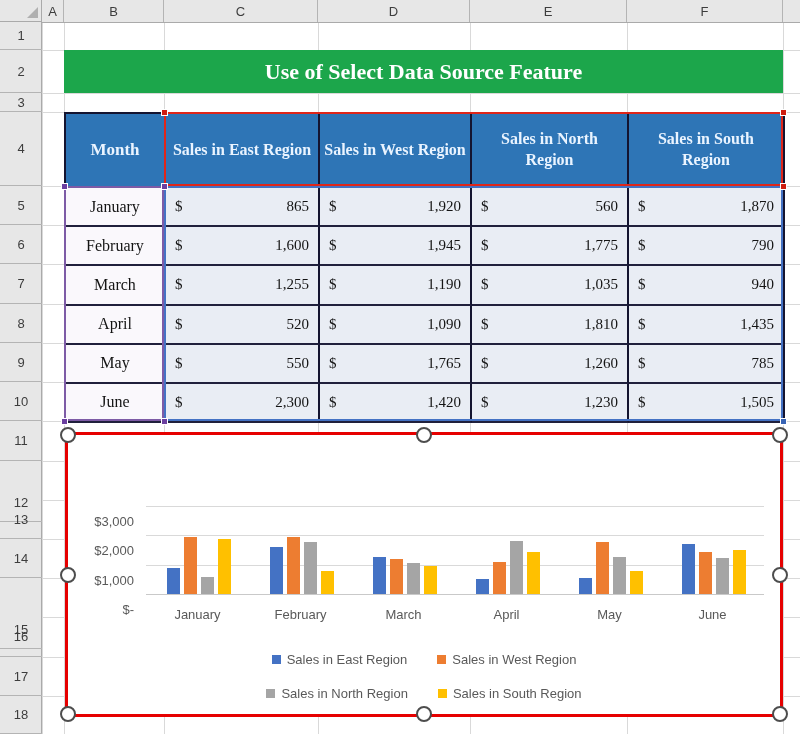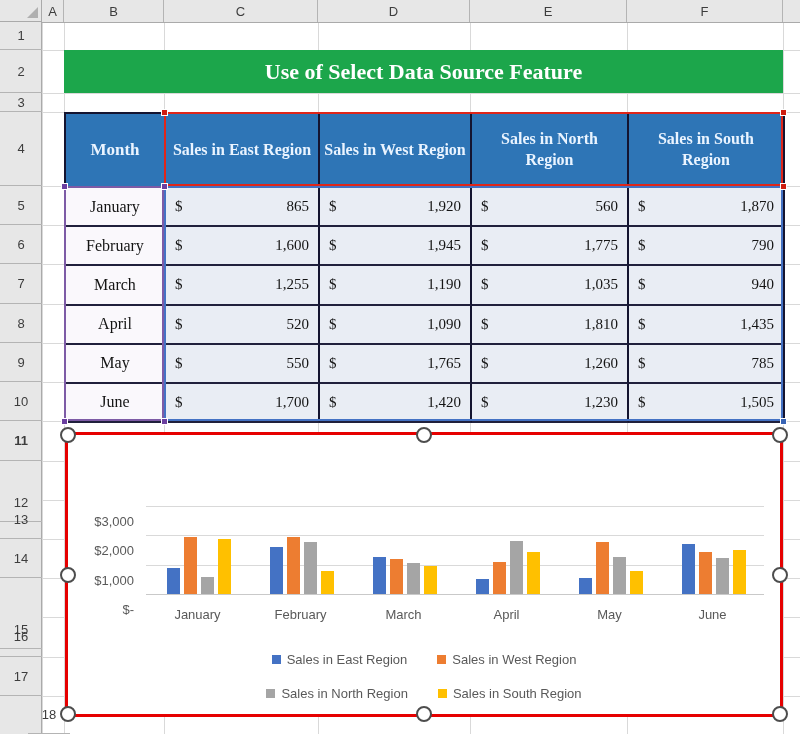--- a/index.html
+++ b/index.html
@@ -112,28 +112,28 @@
       <div class="rowhdr" style="top: 0px; height: 28px;">1</div>
       <div class="rowhdr" style="top: 28px; height: 43px;">2</div>
       <div class="rowhdr" style="top: 71px; height: 19px;">3</div>
       <div class="rowhdr" style="top: 90px; height: 74px;">4</div>
       <div class="rowhdr" style="top: 164px; height: 39px;">5</div>
       <div class="rowhdr" style="top: 203px; height: 39px;">6</div>
       <div class="rowhdr" style="top: 242px; height: 40px;">7</div>
       <div class="rowhdr" style="top: 282px; height: 39px;">8</div>
       <div class="rowhdr" style="top: 321px; height: 39px;">9</div>
       <div class="rowhdr" style="top: 360px; height: 39px;">10</div>
-      <div class="rowhdr" style="top: 399px; height: 40px; font-weight: bold;">11</div>
+      <div class="rowhdr" style="top: 399px; height: 40px;">11</div>
       <div class="rowhdr" style="top: 461px; height: 39px;">12</div>
       <div class="rowhdr" style="top: 478px; height: 39px;">13</div>
       <div class="rowhdr" style="top: 517px; height: 39px;">14</div>
       <div class="rowhdr" style="top: 588px; height: 39px;">15</div>
       <div class="rowhdr" style="top: 595px; height: 40px;">16</div>
       <div class="rowhdr" style="top: 635px; height: 39px;">17</div>
-      <div class="rowhdr" style="top: 674px; height: 38px; margin-left: 28px;">18</div>
+      <div class="rowhdr" style="top: 674px; height: 38px;">18</div>
     </div>
   <div class="corner-box">
     <div class="corner-tri"></div>
   </div>
 
   <div class="banner" style="background: rgb(28, 166, 75); color: rgb(255, 255, 255);">Use of Select Data Source Feature</div>
 
   <div class="sales-table" id="salesTable">
       <div class="cell hcell month">Month</div>
       <div class="cell hcell">Sales in East Region</div>
@@ -221,21 +221,21 @@
         <span>$</span>
         <span>1,260</span>
       </div>
       <div class="cell vcell">
         <span>$</span>
         <span>785</span>
       </div>
       <div class="cell mcell">June</div>
       <div class="cell vcell">
         <span>$</span>
-        <span>1,700</span>
+        <span>2,300</span>
       </div>
       <div class="cell vcell">
         <span>$</span>
         <span>1,420</span>
       </div>
       <div class="cell vcell">
         <span>$</span>
         <span>1,230</span>
       </div>
       <div class="cell vcell">

